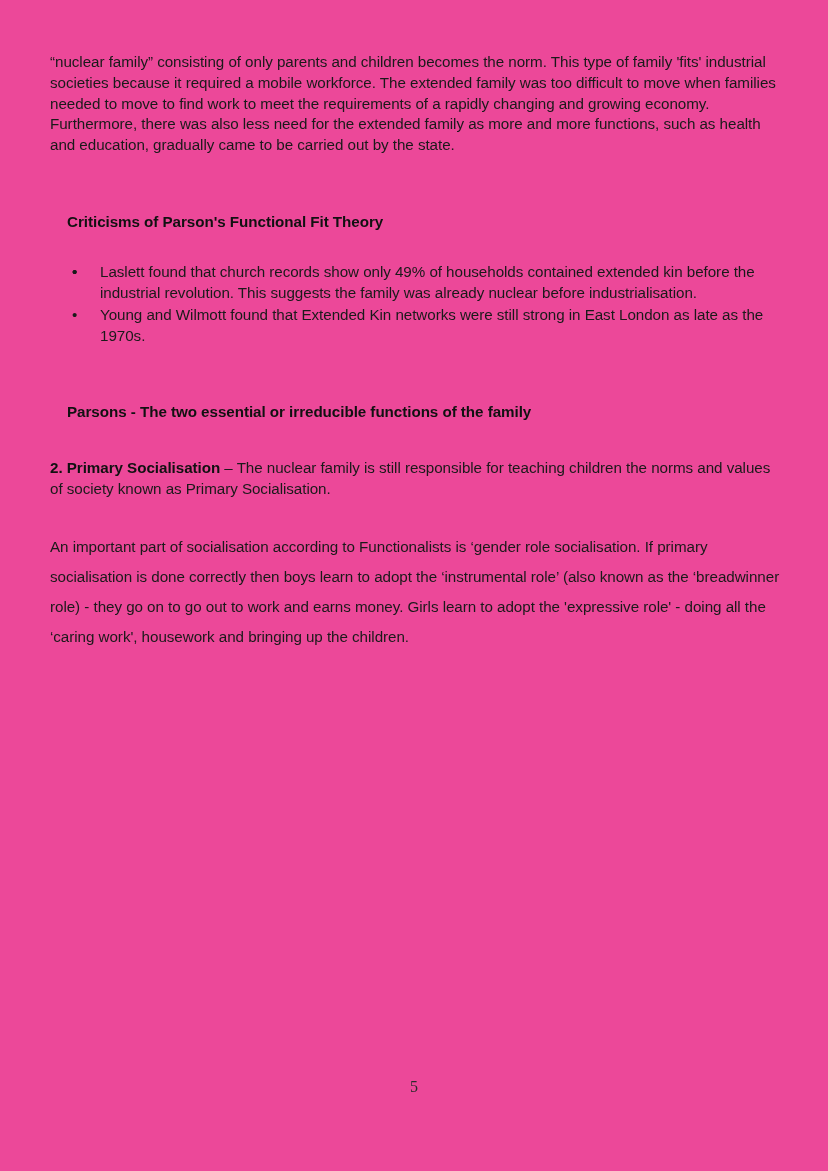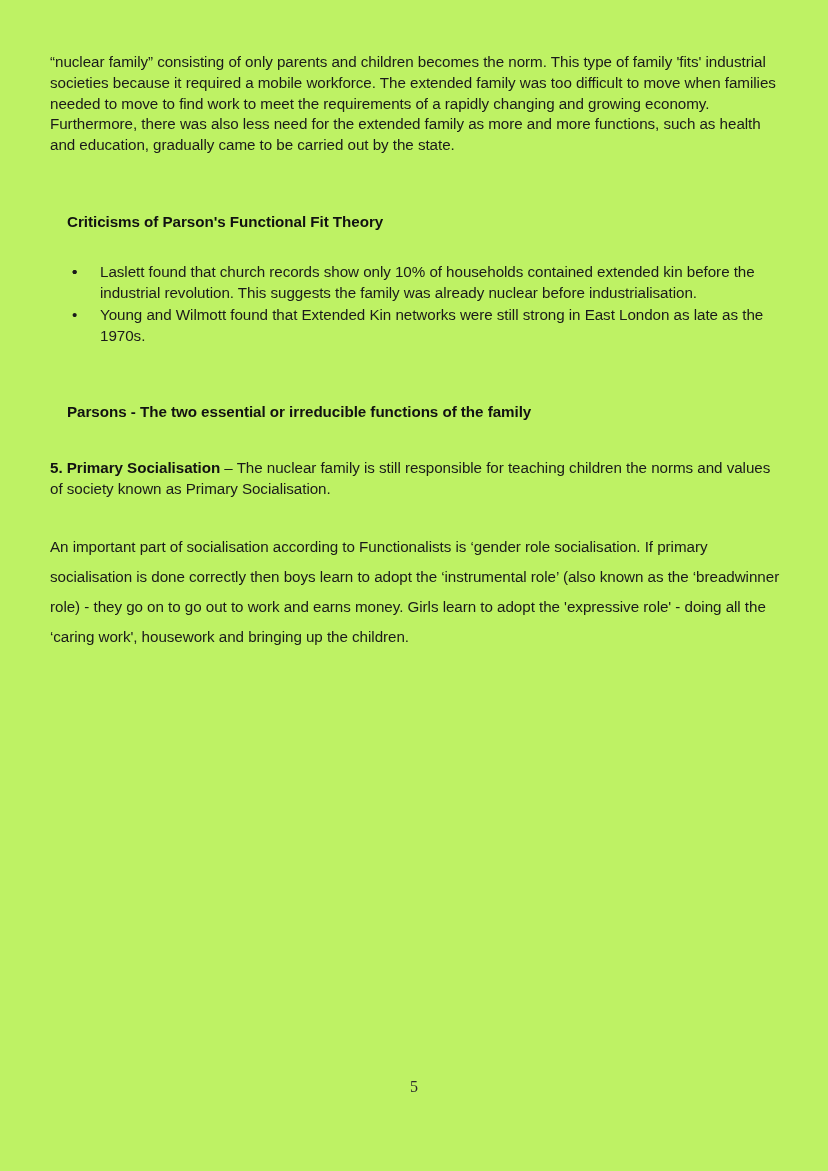--- a/index.html
+++ b/index.html
@@ -8,21 +8,21 @@
     background: #ffffff;
   }
   body {
     font-family: "Liberation Sans", sans-serif;
     color: #000000;
   }
   .page {
     position: relative;
     width: 828px;
     height: 1171px;
-    background: #bef264;
+    background: #ec4899;
     overflow: hidden;
     box-sizing: border-box;
   }
   .content {
     position: absolute;
     left: 50px;
     top: 52px;
     width: 730px;
   }
 
@@ -113,39 +113,39 @@
     <h2 class="heading heading-criticisms">Criticisms of Parson's Functional Fit Theory</h2>
 
     <div class="spacer-28"></div>
 
     <ul class="bullet-list">
       <li class="bullet-item">
         <span class="bullet-dot">•</span>
       </li>
       <li class="bullet-item">
         <span class="bullet-dot">•</span>
-        <span>Laslett found that church records show only 10% of households contained extended kin before the industrial revolution. This suggests the family was already nuclear before industrialisation.</span>
+        <span>Laslett found that church records show only 49% of households contained extended kin before the industrial revolution. This suggests the family was already nuclear before industrialisation.</span>
       </li>
       <li class="bullet-item">
         <span class="bullet-dot">•</span>
         <span>Young and Wilmott found that Extended Kin networks were still strong in East London as late as the 1970s.</span>
       </li>
     </ul>
 
     <div class="spacer-34"></div>
     <div class="spacer-20"></div>
 
     <h2 class="heading heading-parsons">Parsons - The two essential or irreducible functions of the family</h2>
 
     <div class="spacer-20"></div>
 
 
     <div class="spacer-16"></div>
 
-    <p class="para"><span class="bold">5. Primary Socialisation</span><span> – The nuclear family is still responsible for teaching children the norms and values of society known as Primary Socialisation.</span></p>
+    <p class="para"><span class="bold">2. Primary Socialisation</span><span> – The nuclear family is still responsible for teaching children the norms and values of society known as Primary Socialisation.</span></p>
 
     <div class="spacer-16"></div>
 
     <p class="para loose">An important part of socialisation according to Functionalists is ‘gender role socialisation. If primary socialisation is done correctly then boys learn to adopt the ‘instrumental role’ (also known as the ‘breadwinner role) - they go on to go out to work and earns money. Girls learn to adopt the 'expressive role' - doing all the ‘caring work', housework and bringing up the children.</p>
 
     <div class="spacer-16"></div>
 
 
     <div class="spacer-16"></div>
 

